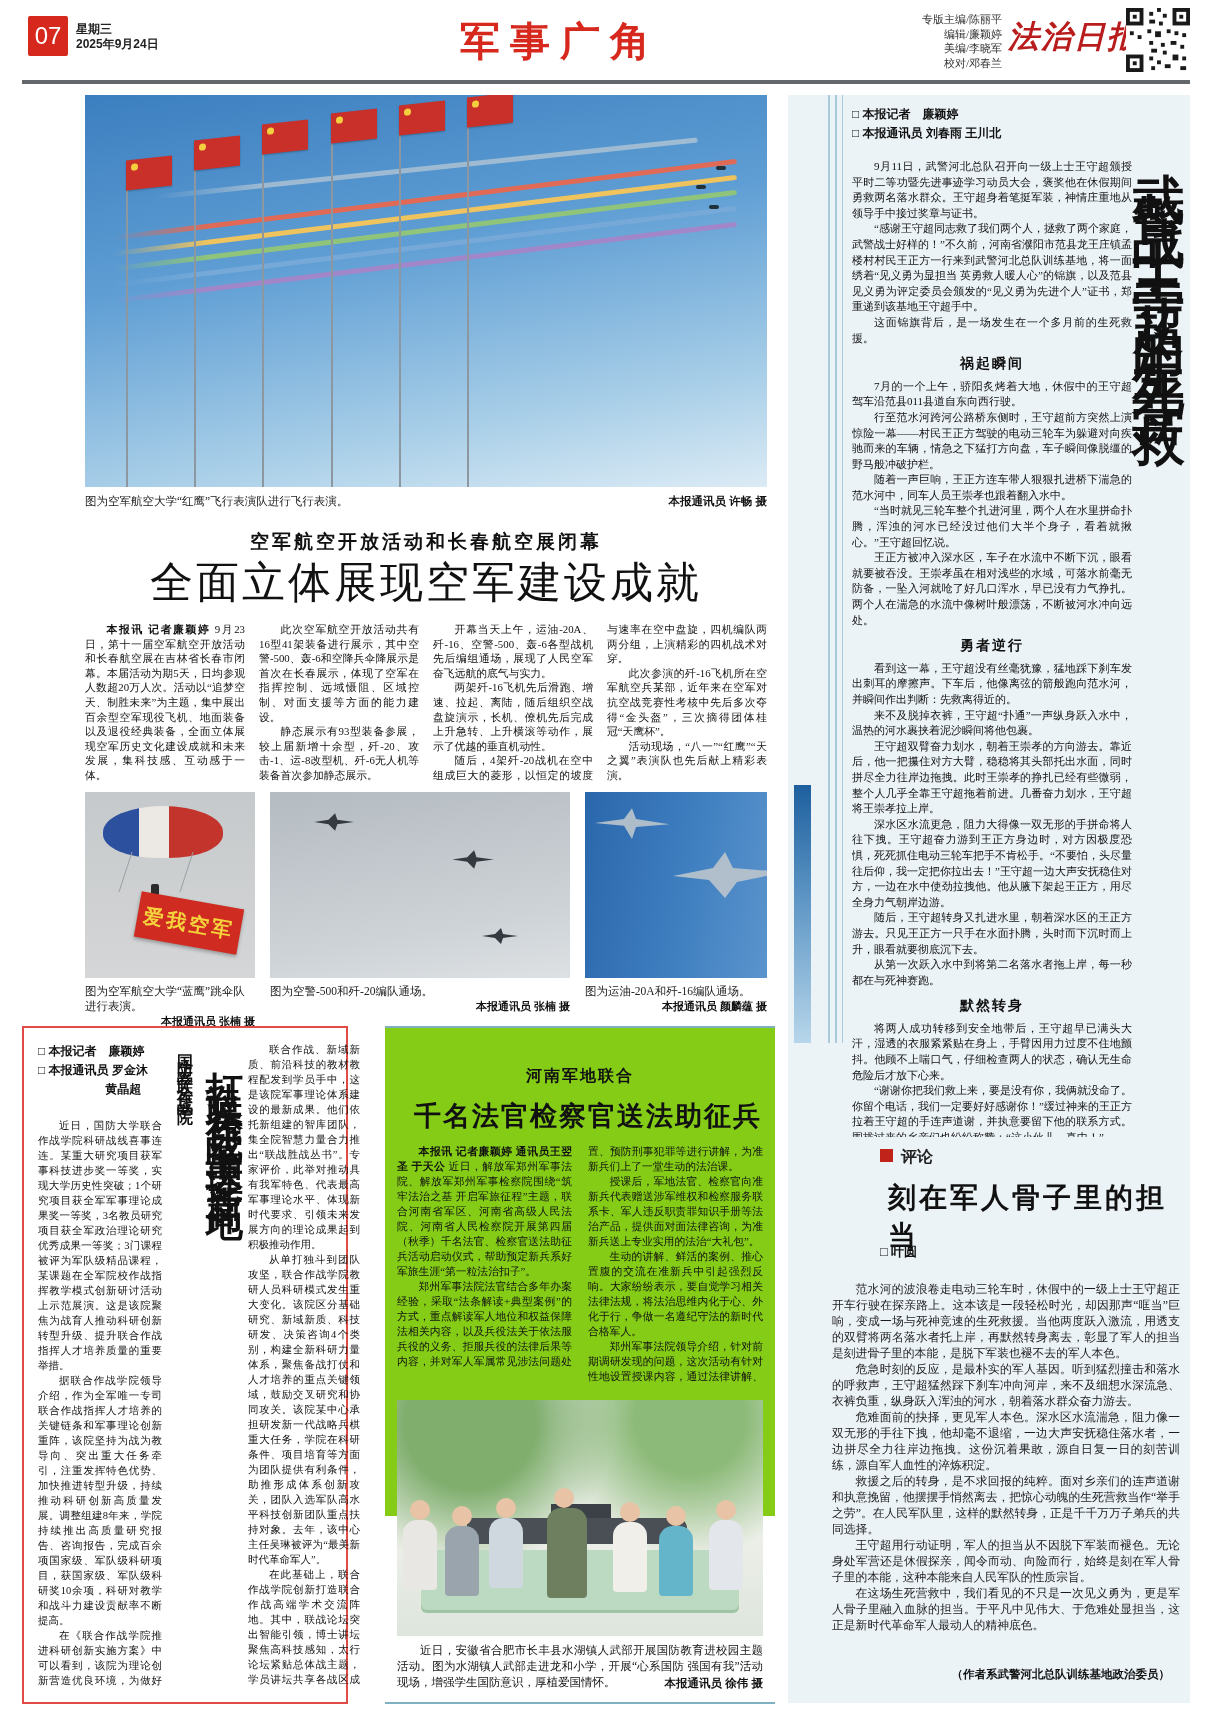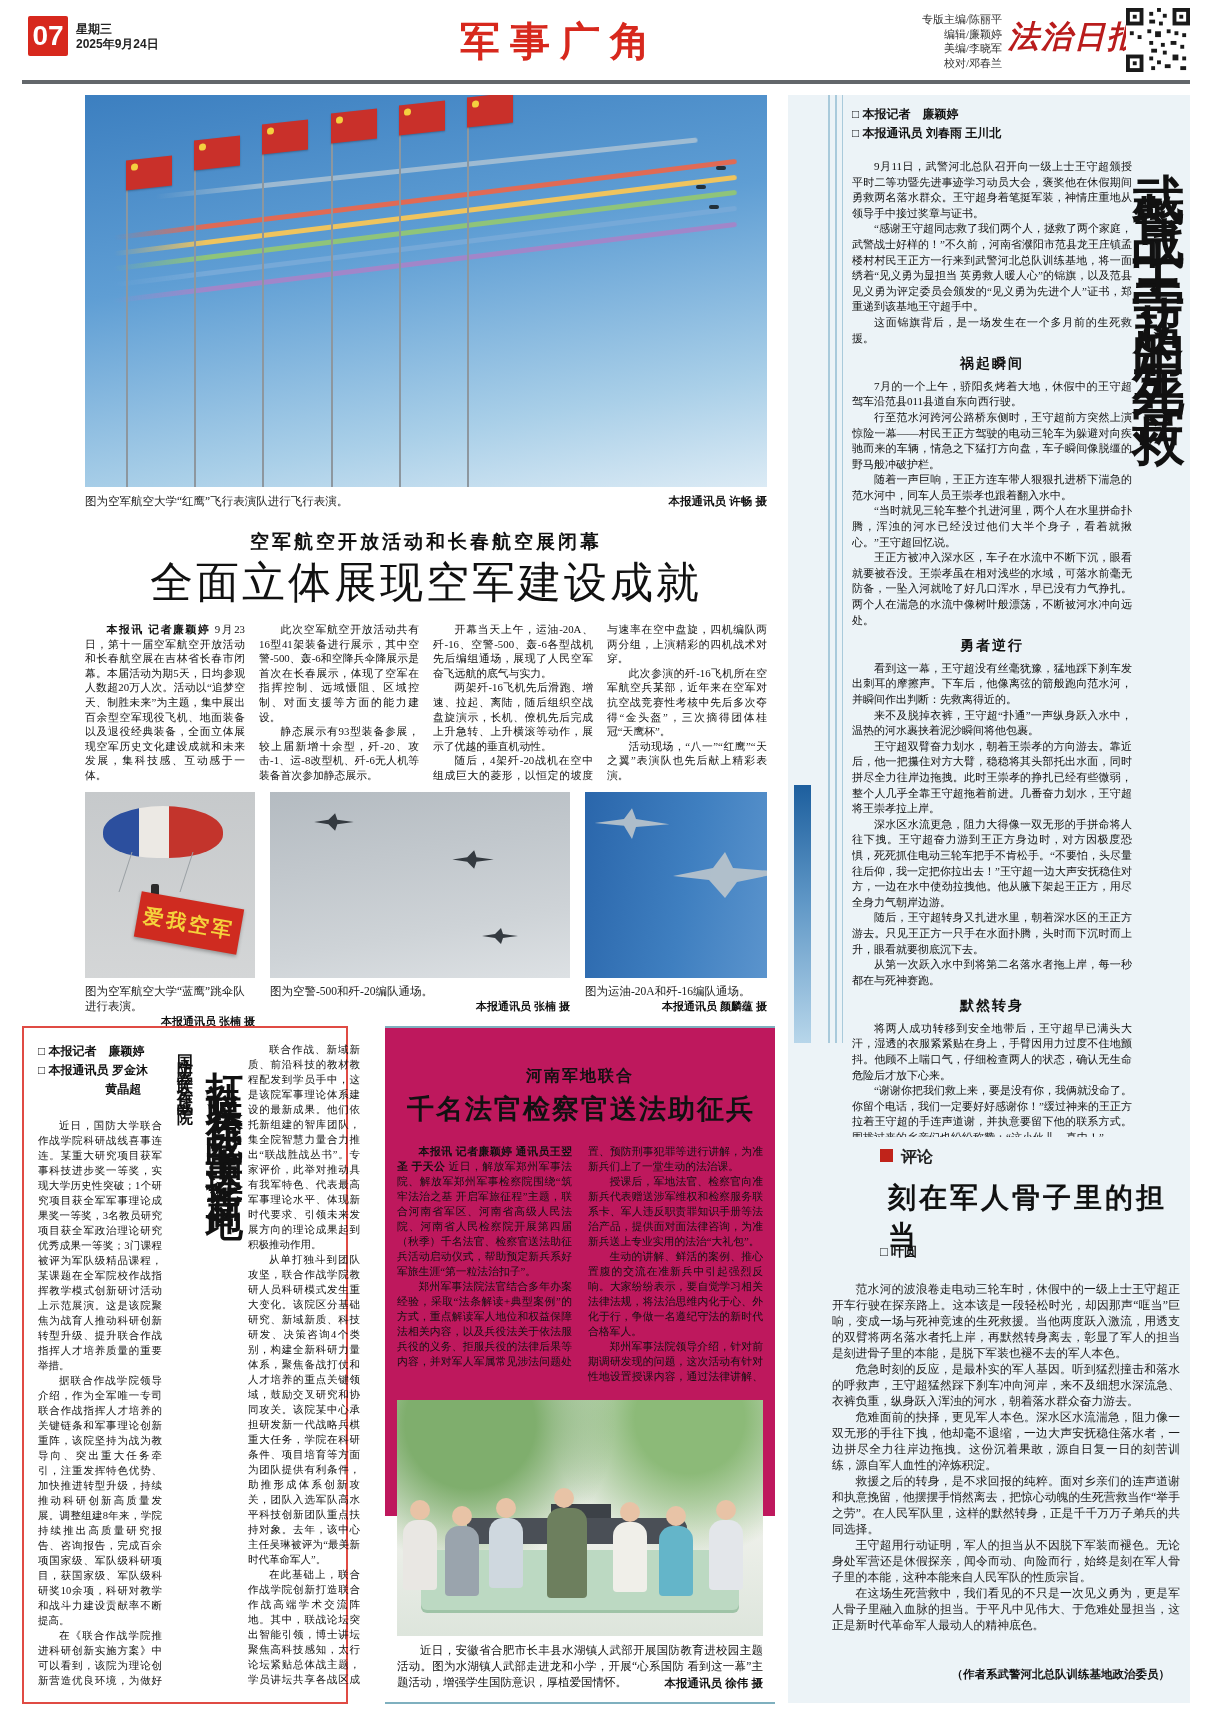--- a/index.html
+++ b/index.html
@@ -2,21 +2,21 @@
 <html><head>
 <meta charset="utf-8">
 <style>
   html,body{margin:0;padding:0;background:#e8e8e8;}
   .page{position:relative;width:1212px;height:1711px;background:#ffffff;overflow:hidden;
         font-family:"Liberation Serif","DejaVu Serif",serif;color:#111;}
   .abs{position:absolute;}
   .sans{font-family:"Liberation Sans","DejaVu Sans",sans-serif;}
   
   .page-badge{left:28px;top:16px;width:40px;height:40px;background:#d7281d;color:#fff;
-      font-size:28px;font-weight:bold;display:flex;align-items:center;justify-content:center;border-radius:2px;}
+      font-size:24px;font-weight:normal;display:flex;align-items:center;justify-content:center;border-radius:2px;}
   .date-block{left:76px;top:22px;font-size:12px;line-height:15px;font-weight:bold;color:#222;}
   .section-title{left:460px;top:14px;font-size:40px;font-weight:bold;color:#d7281d;letter-spacing:10px;}
   .credits{left:888px;top:12px;width:114px;text-align:right;font-size:11px;line-height:14.5px;color:#333;}
   .masthead{left:1008px;top:16px;font-size:31px;font-weight:bold;font-style:italic;color:#b91c1c;letter-spacing:2px;
       font-family:"Liberation Serif","DejaVu Serif",serif;}
   .qr{left:1126px;top:8px;width:64px;height:64px;}
   .header-rule{left:22px;top:80px;width:1168px;height:0;border-top:4px solid #63676b;}
   
   .para{margin:0;text-align:justify;text-indent:2em;}
   .plead{font-weight:bold;}
@@ -57,21 +57,21 @@
   .byline .sq:before{content:"□ ";font-weight:normal;}
   .ndu-byline{left:14px;top:14px;width:140px;}
   .ndu-col{font-size:10.5px;line-height:15px;overflow:hidden;}
   .ndu-col1{left:14px;top:90px;width:124px;height:568px;}
   .ndu-col2{left:224px;top:14px;width:112px;height:646px;}
   .ndu-vert{left:150px;top:14px;height:648px;display:flex;}
   .vtext{writing-mode:vertical-rl;text-orientation:upright;}
   .ndu-kicker{font-size:16px;font-weight:bold;letter-spacing:6px;margin-right:4px;}
   .ndu-headline{font-size:37px;font-weight:bold;letter-spacing:11px;}
   
-  .hn-box{left:385px;top:1026px;width:390px;height:490px;background:#be185d;}
+  .hn-box{left:385px;top:1026px;width:390px;height:490px;background:#84cc16;}
   .teal-line{position:absolute;left:0;width:100%;height:2px;background:#7fb0bf;}
   .hn-kicker{top:40px;left:0;width:100%;text-align:center;font-size:16px;font-weight:bold;letter-spacing:2px;}
   .hn-headline{top:64px;left:0;width:100%;text-align:center;font-size:27px;font-weight:bold;letter-spacing:2px;}
   .hn-body{left:12px;top:118px;width:366px;height:246px;overflow:hidden;column-count:2;column-gap:16px;
       font-size:10.8px;line-height:15px;}
   .hn-photo{left:12px;top:374px;width:366px;height:236px;overflow:hidden;
       background:radial-gradient(circle at 20% 10%,#7fae6d 0 18%,transparent 40%),
                  radial-gradient(circle at 80% 8%,#8cba78 0 15%,transparent 38%),
                  linear-gradient(180deg,#dfe7df 0%,#eef0ea 55%,#dde5dc 100%);}
   .hn-table{position:absolute;left:24px;top:150px;width:318px;height:60px;background:#bcd9c2;border-radius:6px;
@@ -277,41 +277,41 @@
 
     <p class="para">联合作战、新域新质、前沿科技的教材教程配发到学员手中，这是该院军事理论体系建设的最新成果。他们依托新组建的智库团队，集全院智慧力量合力推出“联战胜战丛书”。专家评价，此举对推动具有我军特色、代表最高军事理论水平、体现新时代要求、引领未来发展方向的理论成果起到积极推动作用。</p>
         <p class="para">从单打独斗到团队攻坚，联合作战学院教研人员科研模式发生重大变化。该院区分基础研究、新域新质、科技研发、决策咨询4个类别，构建全新科研力量体系，聚焦备战打仗和人才培养的重点关键领域，鼓励交叉研究和协同攻关。该院某中心承担研发新一代战略兵棋重大任务，学院在科研条件、项目培育等方面为团队提供有利条件，助推形成体系创新攻关，团队入选军队高水平科技创新团队重点扶持对象。去年，该中心主任吴琳被评为“最美新时代革命军人”。</p>
         <p class="para">在此基础上，联合作战学院创新打造联合作战高端学术交流阵地。其中，联战论坛突出智能引领，博士讲坛聚焦高科技感知，太行论坛紧贴总体战主题，学员讲坛共享各战区成果，形成多级联动、全域联动的学术活动格局。</p>
       </div>
   </section>
 
   <section class="abs hn-box">
     <div class="teal-line" style="top:0;"></div>
     <div class="abs hn-kicker sans">河南军地联合</div>
-    <h2 class="abs hn-headline sans" style="margin:1px">千名法官检察官送法助征兵</h2>
+    <h2 class="abs hn-headline sans" style="margin:8px">千名法官检察官送法助征兵</h2>
     <div class="abs hn-body">
 
     <p class="para"><b class="plead">本报讯 记者廉颖婷 通讯员王翌圣 于天公 </b><span>近日，解放军郑州军事法院、解放军郑州军事检察院围绕“筑牢法治之基 开启军旅征程”主题，联合河南省军区、河南省高级人民法院、河南省人民检察院开展第四届（秋季）千名法官、检察官送法助征兵活动启动仪式，帮助预定新兵系好军旅生涯“第一粒法治扣子”。</span></p>
         <p class="para"><b class="plead"></b><span>郑州军事法院法官结合多年办案经验，采取“法条解读+典型案例”的方式，重点解读军人地位和权益保障法相关内容，以及兵役法关于依法服兵役的义务、拒服兵役的法律后果等内容，并对军人军属常见涉法问题处置、预防刑事犯罪等进行讲解，为准新兵们上了一堂生动的法治课。</span></p>
         <p class="para"><b class="plead"></b><span>授课后，军地法官、检察官向准新兵代表赠送涉军维权和检察服务联系卡、军人违反职责罪知识手册等法治产品，提供面对面法律咨询，为准新兵送上专业实用的法治“大礼包”。</span></p>
         <p class="para"><b class="plead"></b><span>生动的讲解、鲜活的案例、推心置腹的交流在准新兵中引起强烈反响。大家纷纷表示，要自觉学习相关法律法规，将法治思维内化于心、外化于行，争做一名遵纪守法的新时代合格军人。</span></p>
         <p class="para"><b class="plead"></b><span>郑州军事法院领导介绍，针对前期调研发现的问题，这次活动有针对性地设置授课内容，通过法律讲解、案例剖析、现场问答等形式，让法治教育深入人心。</span></p>
       </div>
     <figure class="abs hn-photo" style="margin:0">
       <div class="ship"></div>
       <div class="hn-table"></div>
       <div class="kid" style="left:6px;top:120px;background:#e9e7e3;"></div>
       <div class="kid" style="left:48px;top:126px;background:#9aa4ad;"></div>
       <div class="kid" style="left:92px;top:118px;background:#cfd8df;"></div>
       <div class="kid" style="left:150px;top:108px;width:40px;height:90px;background:#6d7f5e;"></div>
       <div class="kid" style="left:216px;top:122px;background:#f0efe9;"></div>
       <div class="kid" style="left:262px;top:126px;background:#64b5c9;"></div>
       <div class="kid" style="left:312px;top:120px;background:#e3e6ea;"></div>
     </figure>
-    <div class="abs hn-caption">近日，安徽省合肥市长丰县水湖镇人武部开展国防教育进校园主题活动。图为水湖镇人武部走进龙和小学，开展“心系国防 看到这一幕”主题活动，增强学生国防意识，厚植爱国情怀。</div>
+    <div class="abs hn-caption">近日，安徽省合肥市长丰县水湖镇人武部开展国防教育进校园主题活动。图为水湖镇人武部走进龙和小学，开展“心系国防 强国有我”活动现场，增强学生国防意识，厚植爱国情怀。</div>
     <div class="abs hn-credit credit">本报通讯员 徐伟 摄</div>
     <div class="teal-line" style="top:676px;"></div>
   </section>
 
   <section class="abs rescue">
     <div class="abs deco-lines"></div>
     <div class="abs blue-bar"></div>
     <div class="abs rescue-byline byline">
       <div class="sq">本报记者　廉颖婷</div>
       <div class="sq">本报通讯员 刘春雨 王川北</div>

